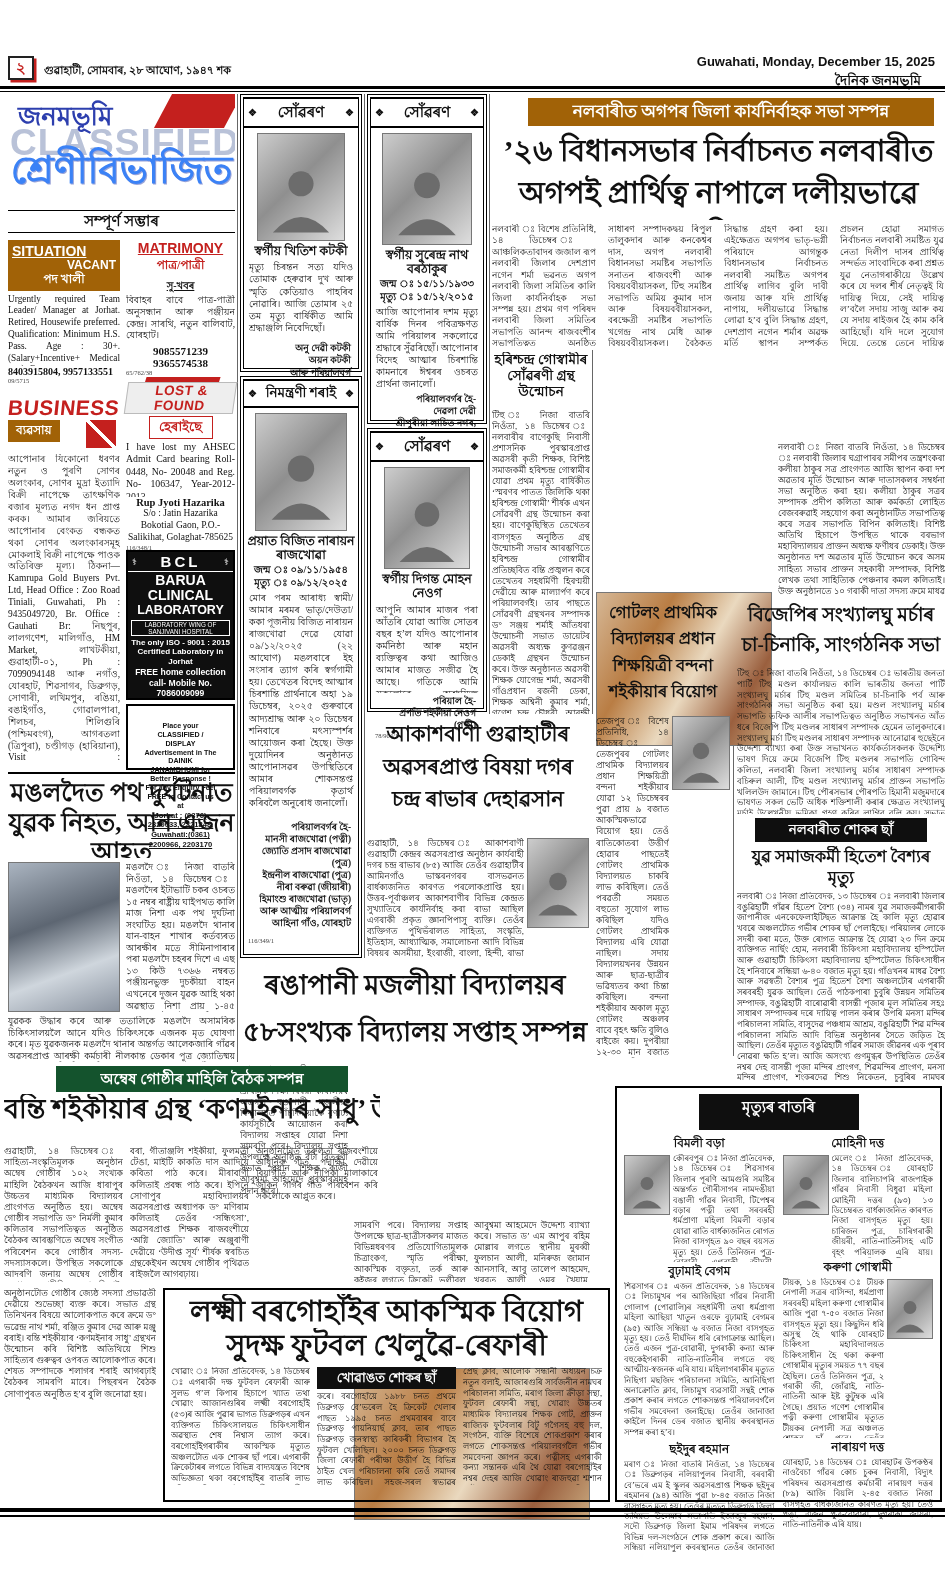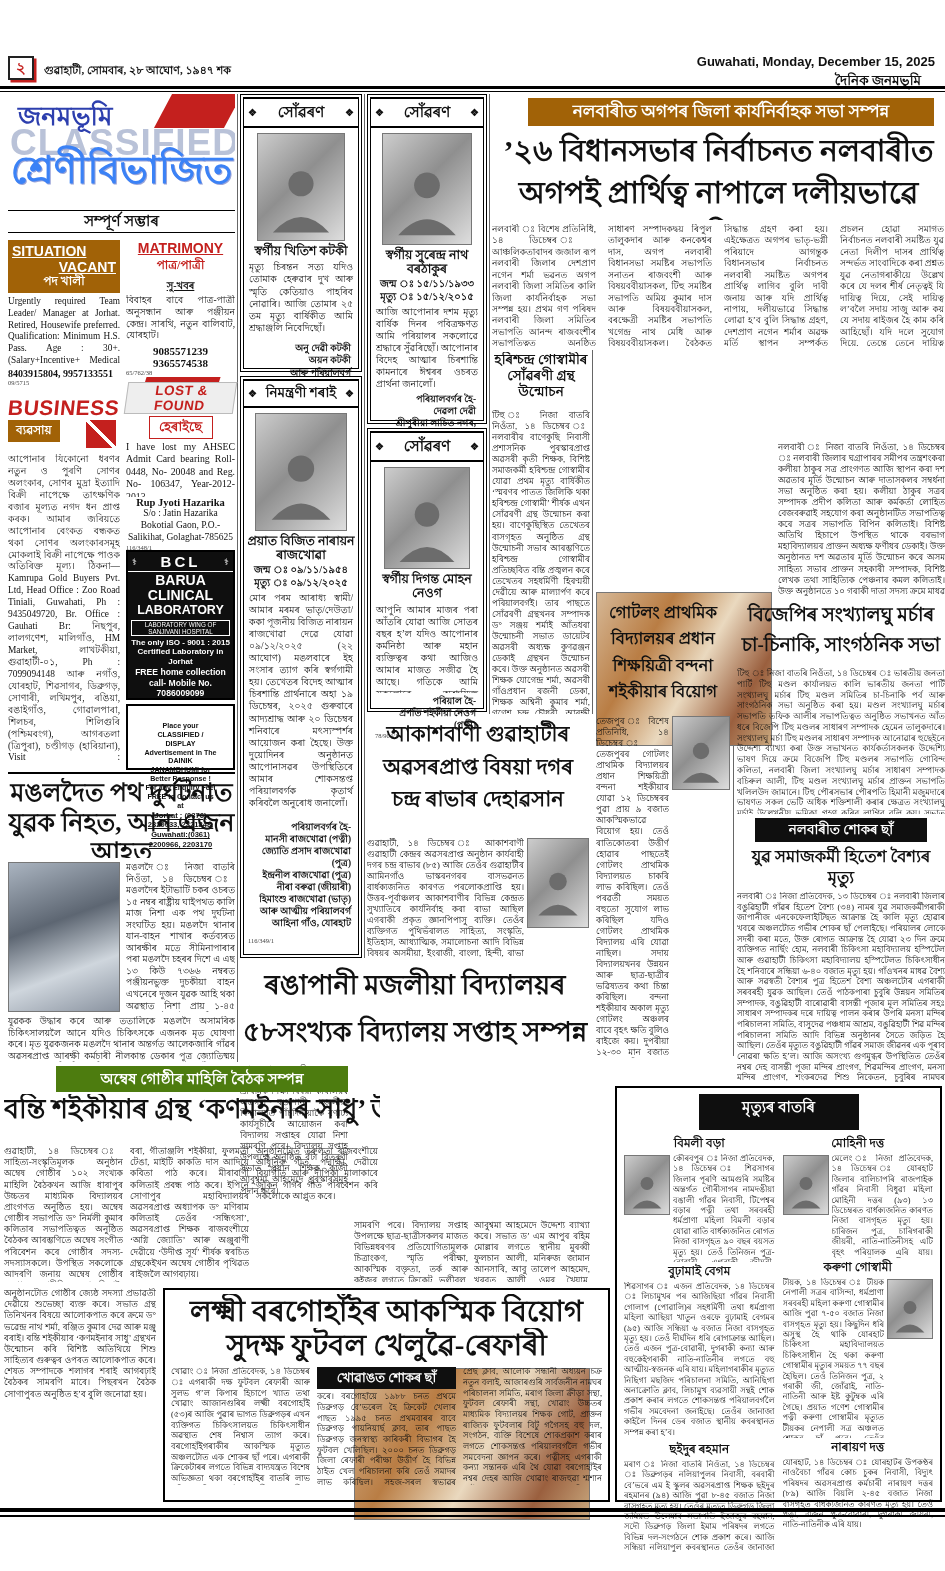--- a/index.html
+++ b/index.html
@@ -10,21 +10,21 @@
 .b{font-weight:bold}
 .ctr{text-align:center}
 .rt{text-align:right}
 .just{text-align:justify;overflow:hidden;line-height:1.27}
 .clip{overflow:hidden}
 .vr{position:absolute;width:1px;background:#666}
 .hr{position:absolute;background:#000}
 .redtx{color:#c4201e}
 .redbn{background:#a16207;color:#fff}
 .blackbn{background:#0f0f0f;color:#fff}
-.pinkbn{background:#4d7c0f;color:#fff}
+.pinkbn{background:#14532d;color:#fff}
 .photo{background:linear-gradient(135deg,#cdcdcd,#8f8f8f 45%,#dedede);border:1px solid #777;position:relative;overflow:hidden}
 .photo svg{position:absolute;bottom:-2%;left:50%;transform:translateX(-50%);width:86%;height:88%;fill:#6c6c6c}
 .photo.clr{background:linear-gradient(120deg,#d6b896,#b97d44 30%,#ead9bf 55%,#9a5f3e 80%,#c9a87e)}
 .photo.acc{background:linear-gradient(160deg,#aab4c0,#5d6672 40%,#cfd6dd 70%,#8a93a0)}
 .mem{border:4px double #000;background:#fff}
 .mh{display:flex;justify-content:space-between;align-items:center;border-bottom:2px solid #000;border-top:1px solid #000;padding:1px 4px;font-weight:bold;font-size:15px}
 .mh .dy{font-size:10px}
 .mem .mp{margin:5px auto 3px;display:block}
 .mname{text-align:center;font-weight:bold;font-size:12.5px;line-height:1.15;padding:0 3px}
 .mdates{text-align:center;font-size:10px;font-weight:bold;line-height:1.3}
@@ -58,21 +58,21 @@
     <div class="abs" style="right:2px;top:0;width:70px;height:34px;background:#c4201e;transform:skewX(-28deg)"></div>
     <div class="abs wm b" style="left:2px;top:28px;font-size:37px">CLASSIFIEDS</div>
     <div class="abs b" style="left:10px;top:2px;font-size:26px;color:#2d3fae">জনমভূমি</div>
     <div class="abs b ctr" style="left:0;top:46px;width:227px;font-size:38px;color:#3b82f6;text-shadow:1px 1px 0 #9aa4d8">শ্ৰেণীবিভাজিত</div>
     <div class="abs b ctr" style="left:0;top:116px;width:227px;font-size:15px;border-top:1px solid #000;border-bottom:1px solid #000;line-height:1.4">সম্পূৰ্ণ সম্ভাৰ</div>
   </div>
 
   <div class="abs" style="left:8px;top:240px;width:112px;height:154px">
     <div class="redbn" style="padding:3px 4px 4px;line-height:1.15">
       <div class="b sans" style="font-size:14px;text-decoration:underline">SITUATION</div>
-      <div class="b sans rt" style="font-size:14px;text-decoration:underline">VACANT</div>
+      <div class="b sans rt" style="font-size:12px;">VACANT</div>
       <div class="b ctr" style="font-size:12px">পদ খালী</div>
     </div>
     <div class="just" style="font-size:9.3px;margin-top:3px;height:72px">Urgently required Team Leader/ Manager at Jorhat. Retired, Housewife preferred. Qualification: Minimum H.S. Pass. Age : 30+. (Salary+Incentive+ Medical etc.). Contact:</div>
     <div class="b" style="font-size:10px">8403915804, 9957133551</div>
     <div style="font-size:6.5px;color:#444">09/5715</div>
   </div>
 
   <div class="abs" style="left:126px;top:240px;width:109px;height:152px">
     <div class="b sans ctr redtx" style="font-size:14px;text-decoration:underline">MATRIMONY</div>
     <div class="b ctr redtx" style="font-size:12px">পাত্ৰ/পাত্ৰী</div>

